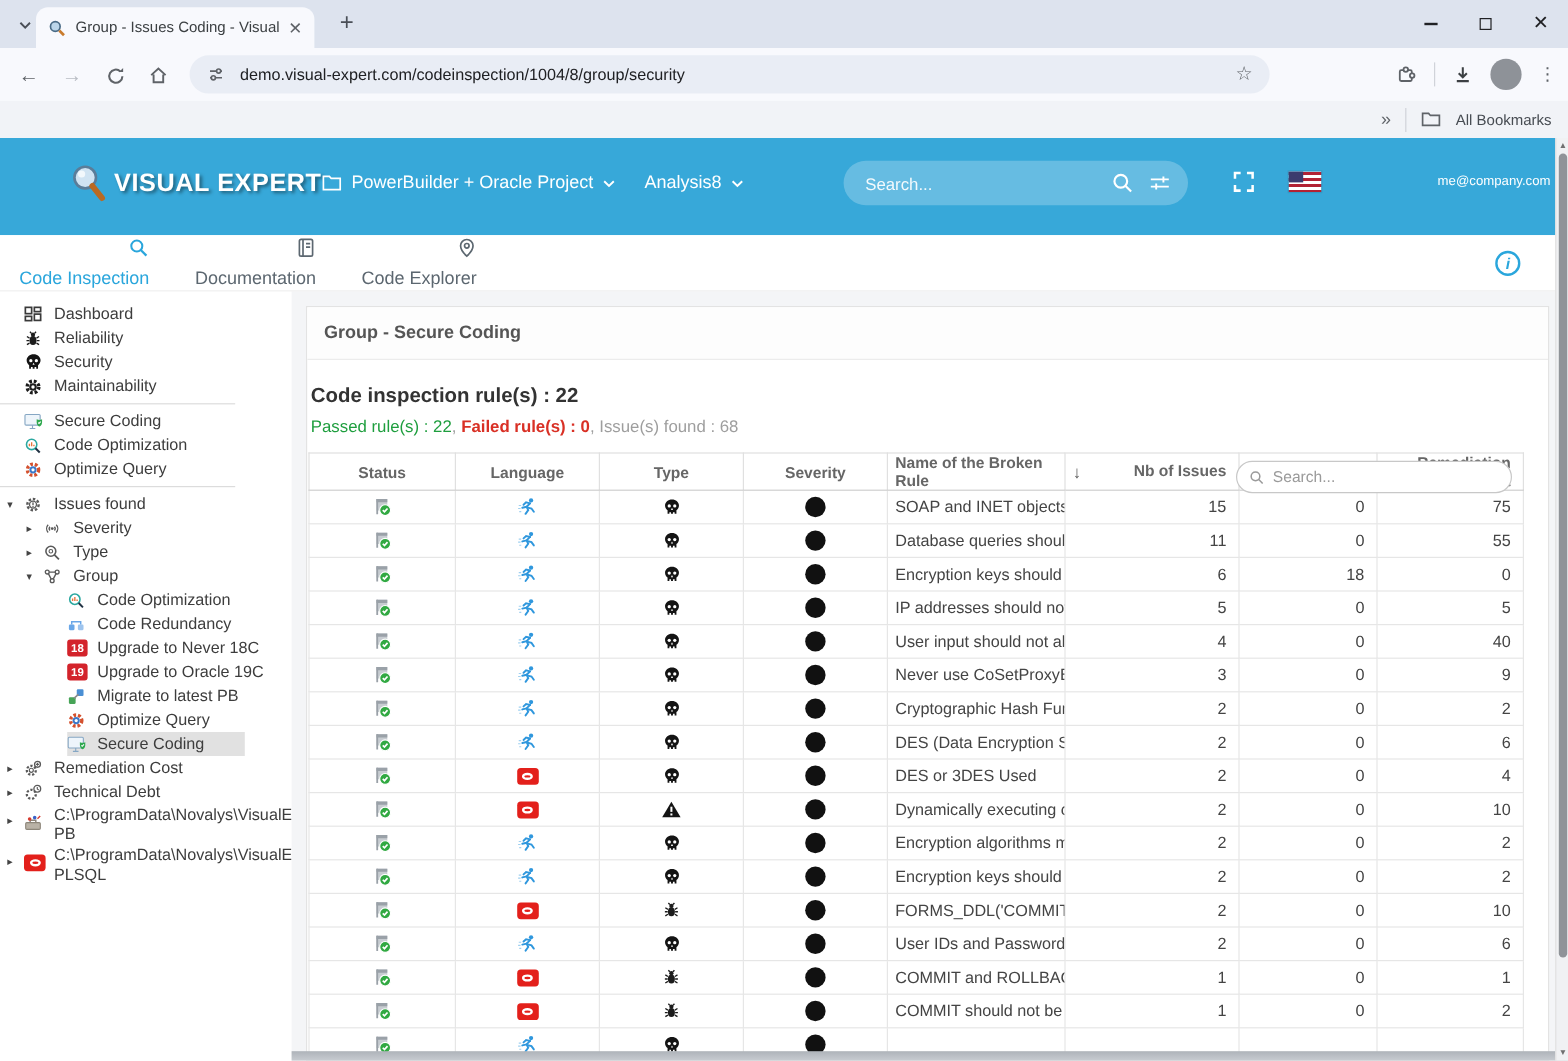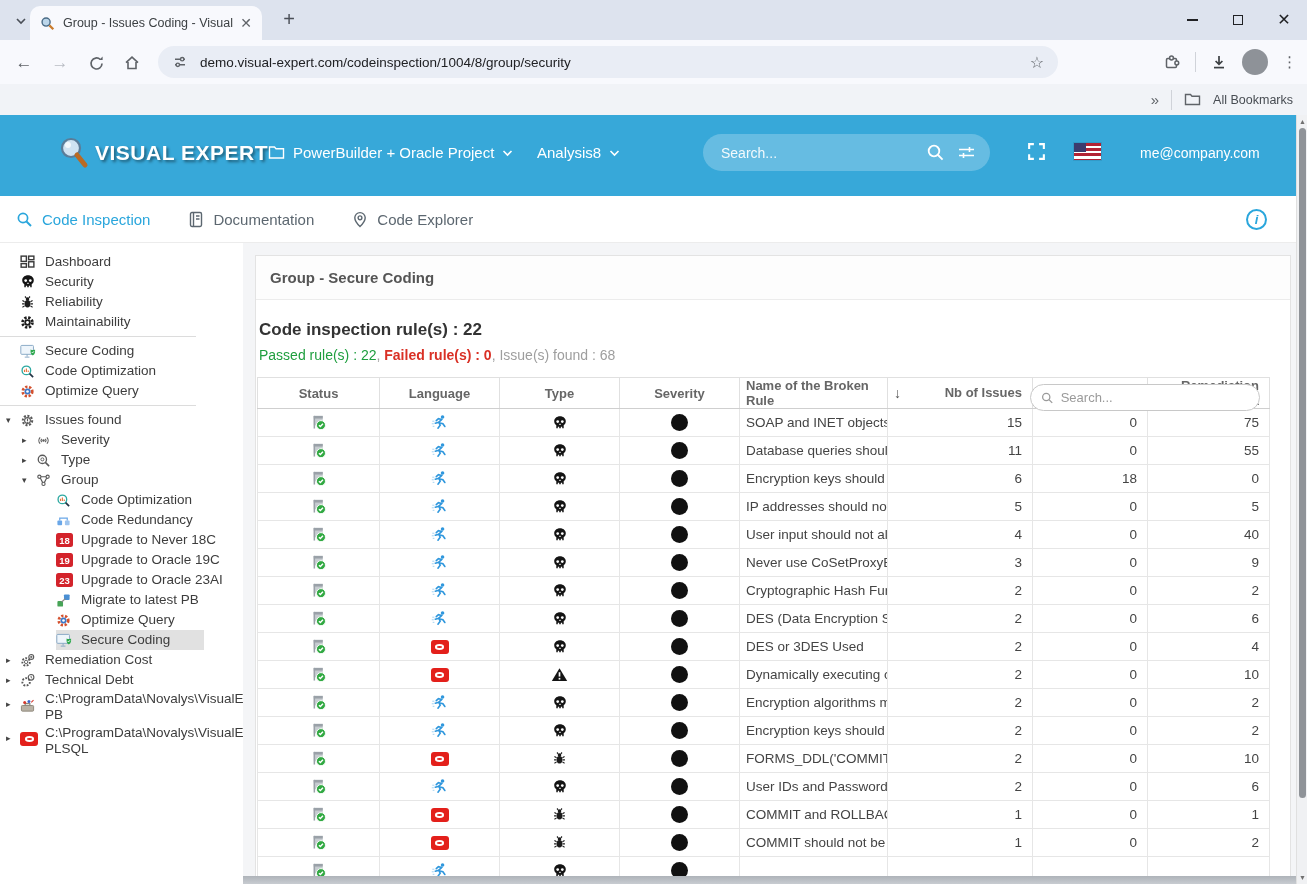--- a/index.html
+++ b/index.html
@@ -40,25 +40,25 @@
   .logo { position:absolute; left:55px; top:20px; display:flex; align-items:center; gap:4px; }
   .logo-text { color:#fff; font-size:21px; font-weight:bold; letter-spacing:.5px; text-shadow:2px 2px 3px rgba(0,0,0,.45); }
   .hdr-item { position:absolute; display:flex; align-items:center; gap:8px; color:#fff; font-size:15px; }
   .hdr-project { left:268px; top:29px; }
   .hdr-analysis { left:537px; top:29px; }
   .hdr-search { position:absolute; left:703px; top:19px; width:287px; height:37px; border-radius:19px; background:rgba(255,255,255,.24); display:flex; align-items:center; padding:0 14px 0 18px; }
   .hdr-search-ph { flex:1; font-size:14px; color:rgba(255,255,255,.92); }
   .fs-btn { position:absolute; left:1026px; top:26px; }
   .flag { position:absolute; left:1074px; top:28px; width:27px; height:17px; background:repeating-linear-gradient(#b22234 0 2.6px, #fff 2.6px 5.2px); box-shadow:0 0 0 1px rgba(0,0,0,.08); }
   .flag-canton { position:absolute; left:0; top:0; width:12px; height:9px; background:#3c3b6e; }
-  .hdr-email { position:absolute; left:1140px; top:30px; color:#fff; font-size:14px; }
+  .hdr-email { position:absolute; left:1198px; top:30px; color:#fff; font-size:11px; }
 
   
   #navrow { position:absolute; left:0; top:196px; width:1307px; height:47px; background:#fff; border-bottom:1px solid #ececec; display:flex; align-items:center; }
-  .nav-tab { display:flex; align-items:flex-end; gap:9px; font-size:15px; color:#5c6770; margin-left:16px; }
+  .nav-tab { display:flex; align-items:flex-end; gap:9px; font-size:15px; color:#5c6770; margin-left:16px;flex-direction:column; }
   .nav-tab + .nav-tab { margin-left:38px; }
   .nav-tab.active { color:#2aa6dc; }
   .info-btn { position:absolute; right:40px; top:13px; width:21px; height:21px; border:2px solid #2aa6dc; border-radius:50%; color:#2aa6dc; font-size:13px; font-weight:bold; display:flex; align-items:center; justify-content:center; font-style:italic; }
 
   
   #sidebar { position:absolute; left:0; top:243px; width:243px; height:641px; background:#fff; padding-top:9px; overflow:hidden; }
   .tree-row { display:flex; align-items:center; height:20px; font-size:13.5px; color:#3d3d3d; white-space:nowrap; }
   .tree-row.lvl0 { padding-left:6px; }
   .tree-row.lvl1 { padding-left:22px; }
   .tree-row.lvl2 { padding-left:56px; }
@@ -296,44 +296,44 @@
               </g>
             </svg>
           </span>
         </span>
         <span class="tr-label">Dashboard</span>
       </div>
       <div class="tree-row lvl0">
         <span class="tr-arrow"></span>
         <span class="tr-icon">
           <span class="ticon">
+            <svg viewBox="0 0 16 16" width="15" height="15">
+              <ellipse cx="8" cy="9.4" rx="3.1" ry="4" fill="#1c1c1c"></ellipse>
+              <circle cx="8" cy="4.2" r="1.9" fill="#1c1c1c"></circle>
+              <g stroke="#1c1c1c" stroke-width="1.2" fill="none">
+                <path d="M4.9 7.2 2.6 5.8M4.7 9.4H2.2M4.9 11.6l-2.3 1.4M11.1 7.2l2.3-1.4M11.3 9.4h2.5M11.1 11.6l2.3 1.4M6.6 3 5.3 1.6M9.4 3l1.3-1.4"></path>
+              </g>
+            </svg>
+          </span>
+        </span>
+        <span class="tr-label">Reliability</span>
+      </div>
+      <div class="tree-row lvl0">
+        <span class="tr-arrow"></span>
+        <span class="tr-icon">
+          <span class="ticon">
             <svg viewBox="0 0 16 16" width="16" height="16">
               <path d="M8 1.2c-3.3 0-5.8 2.2-5.8 5.1 0 1.8.9 3.2 2.1 4v2.9h1.5v-1.4h1.4v1.4h1.6v-1.4h1.4v1.4h1.5v-2.9c1.2-.8 2.1-2.2 2.1-4 0-2.9-2.5-5.1-5.8-5.1z" fill="#141414"></path>
               <circle cx="5.7" cy="6.6" r="1.35" fill="#fff"></circle>
               <circle cx="10.3" cy="6.6" r="1.35" fill="#fff"></circle>
               <path d="M8 8.2 7.1 10h1.8z" fill="#fff"></path>
             </svg>
           </span>
         </span>
         <span class="tr-label">Security</span>
-      </div>
-      <div class="tree-row lvl0">
-        <span class="tr-arrow"></span>
-        <span class="tr-icon">
-          <span class="ticon">
-            <svg viewBox="0 0 16 16" width="15" height="15">
-              <ellipse cx="8" cy="9.4" rx="3.1" ry="4" fill="#1c1c1c"></ellipse>
-              <circle cx="8" cy="4.2" r="1.9" fill="#1c1c1c"></circle>
-              <g stroke="#1c1c1c" stroke-width="1.2" fill="none">
-                <path d="M4.9 7.2 2.6 5.8M4.7 9.4H2.2M4.9 11.6l-2.3 1.4M11.1 7.2l2.3-1.4M11.3 9.4h2.5M11.1 11.6l2.3 1.4M6.6 3 5.3 1.6M9.4 3l1.3-1.4"></path>
-              </g>
-            </svg>
-          </span>
-        </span>
-        <span class="tr-label">Reliability</span>
       </div>
       <div class="tree-row lvl0">
         <span class="tr-arrow"></span>
         <span class="tr-icon">
           <span class="ticon">
             <svg viewBox="0 0 16 16" width="15" height="15">
               <circle cx="8" cy="8" r="5.2" fill="none" stroke="#1c1c1c" stroke-width="3" stroke-dasharray="2.4 1.7"></circle>
               <circle cx="8" cy="8" r="3.4" fill="#1c1c1c"></circle>
               <circle cx="8" cy="8" r="1.5" fill="#fff"></circle>
             </svg>
@@ -472,28 +472,20 @@
         </span>
         <span class="tr-label">Upgrade to Never 18C</span>
       </div>
       <div class="tree-row lvl2">
         <span class="tr-icon">
           <span class="ticon">
             <span class="num-badge">19</span>
           </span>
         </span>
         <span class="tr-label">Upgrade to Oracle 19C</span>
-      </div>
-      <div class="tree-row lvl2">
-        <span class="tr-icon">
-          <span class="ticon">
-            <span class="num-badge">23</span>
-          </span>
-        </span>
-        <span class="tr-label">Upgrade to Oracle 23AI</span>
       </div>
       <div class="tree-row lvl2">
         <span class="tr-icon">
           <span class="ticon">
             <svg viewBox="0 0 16 16" width="15" height="15">
               <rect x="1.5" y="8.5" width="6" height="6" rx="1" fill="#47a457"></rect>
               <rect x="8.5" y="1.5" width="6" height="6" rx="1" fill="#4a8fd4"></rect>
               <path d="M6 9.5 10 6" stroke="#8a8a8a" stroke-width="1.4"></path>
             </svg>
           </span>

